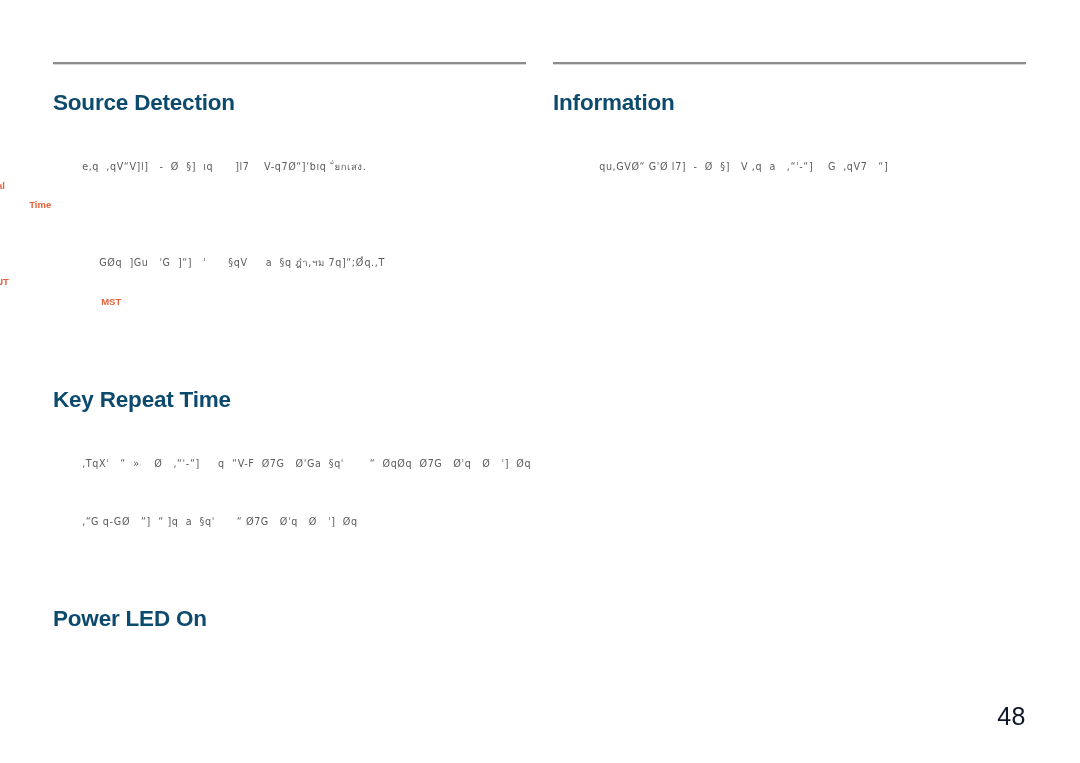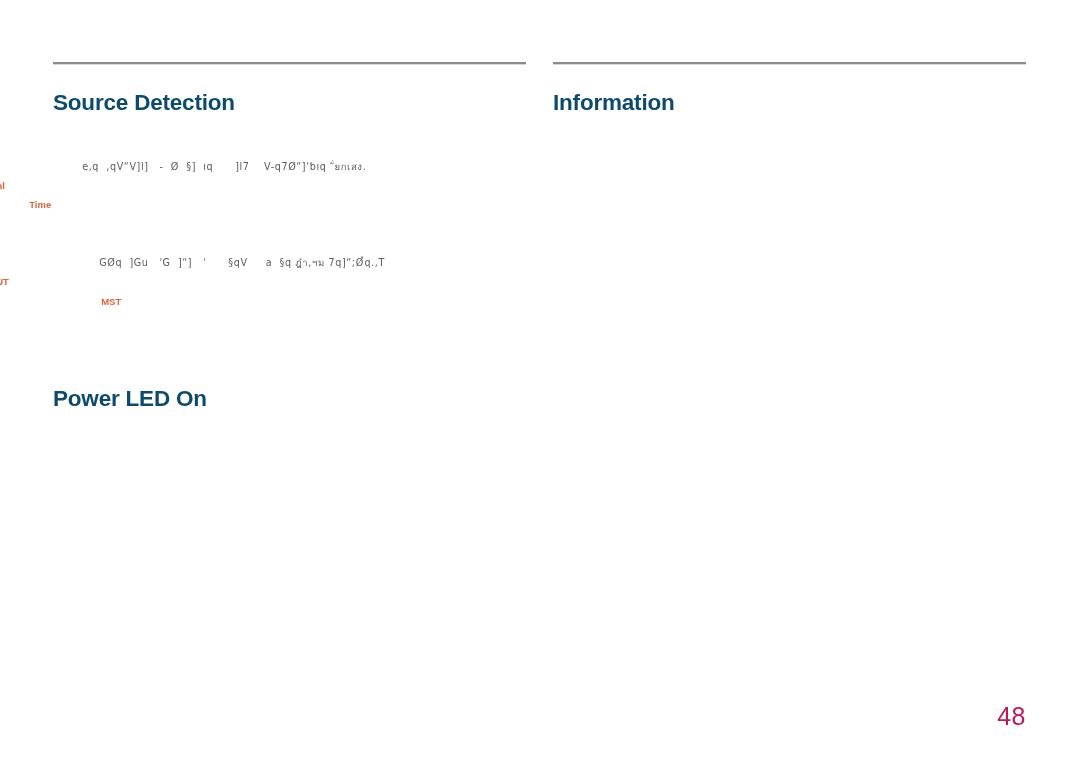--- a/index.html
+++ b/index.html
@@ -85,21 +85,21 @@
     letter-spacing: 0;
   }
 
   
   .page-number {
     position: absolute;
     right: 54px;
     bottom: 32px;
     font-size: 25px;
     font-weight: 400;
-    color: #be185d;
+    color: #0f172a;
     letter-spacing: 0.5px;
   }
 </style>
 </head>
 <body>
 
 <div class="page">
 
   <div class="col-left">
 
@@ -120,30 +120,42 @@
         <span>GØq  ]Gu   ˈG  ]“]   ˈ      §qV     a  §q ฎ๋า,ฯม 7q]“;Ø๋q.,T</span>
         <span class="ov" style="left:-126px">
           <span>DP OUT</span>
         </span>
         <span class="ov" style="left:2px">
           <span>MST</span>
         </span>
       </div>
     </div>
 
+    <h2 class="section-title" style="margin-top:57px">Key Repeat Time</h2>
     <div class="body-block">
+      <div class="gl">
+        <span>,TqXˈ   “  »    Ø   ,“ˈ-“]     q  “V-F  Ø7G   ØˈGa  §qˈ       “  ØqØq  Ø7G   Øˈq   Ø   ˈ]  Øq</span>
+      </div>
+      <div class="gl">
+        <span>,“G q-GØ   “]  “ ]q  a  §qˈ      “ Ø7G   Øˈq   Ø   ˈ]  Øq</span>
+      </div>
     </div>
 
     <h2 class="section-title" style="margin-top:56px">Power LED On</h2>
 
   </div>
 
   <div class="col-right">
 
     <div class="rule"></div>
 
     <h2 class="section-title">Information</h2>
+    <div class="body-block">
+      <div class="gl indent">
+        <span>qu,GVØ“ GˈØ l7]  -  Ø  §]   V ,q  a   ,“ˈ-“]    G  ,qV7   “]</span>
+      </div>
+    </div>
 
   </div>
 
   <div class="page-number">48</div>
 
 </div>
 
 </body></html>

